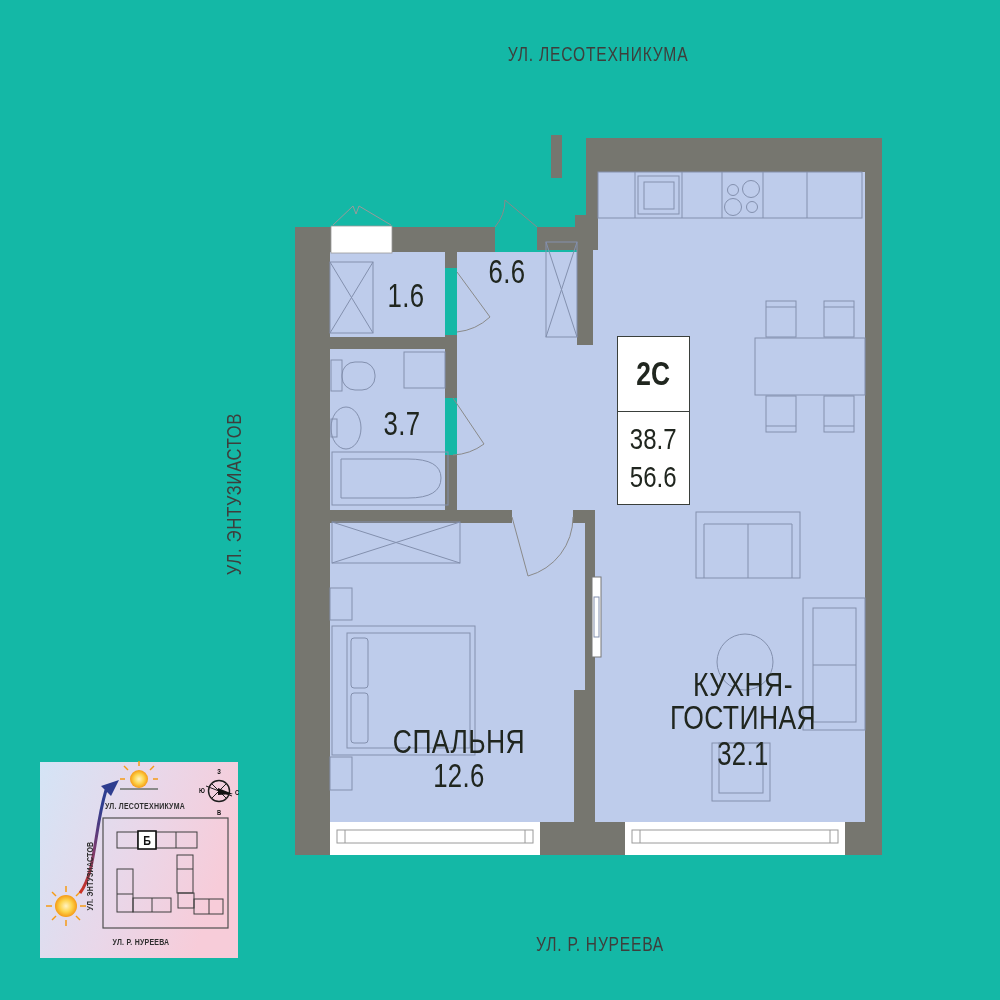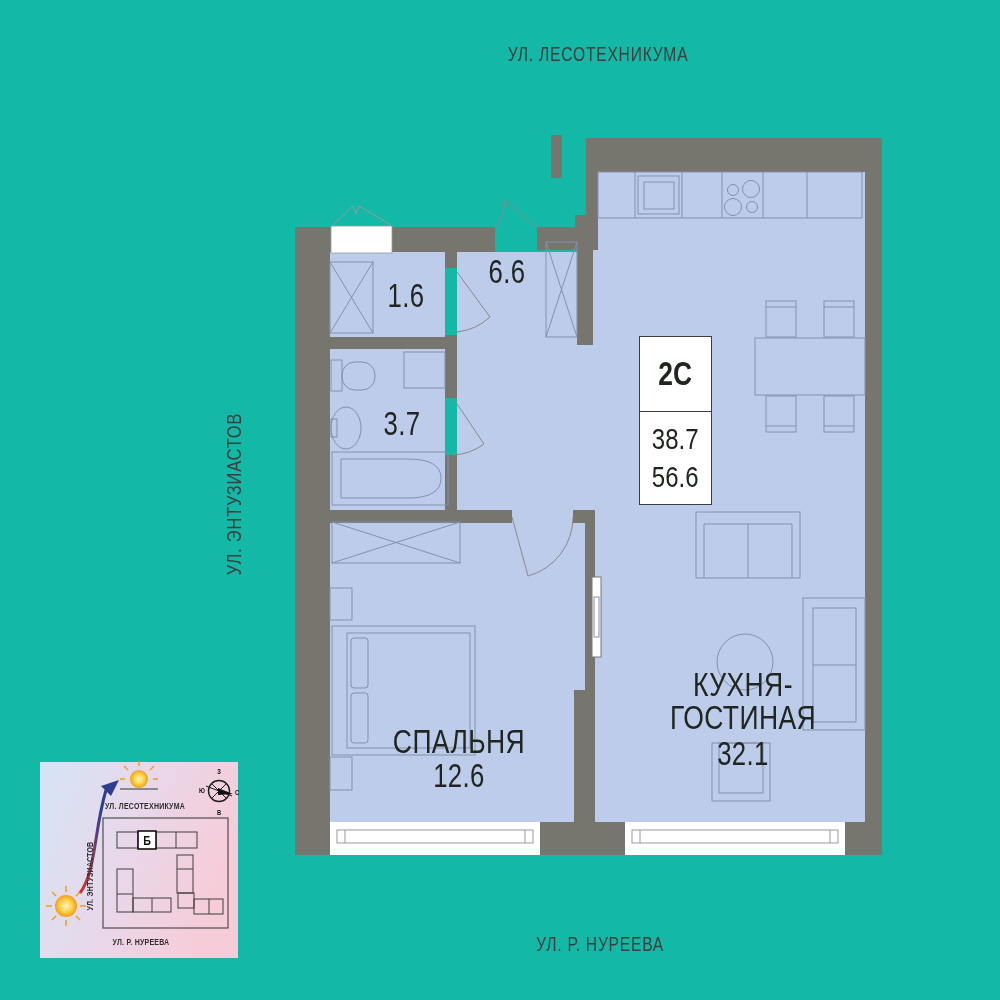--- a/index.html
+++ b/index.html
@@ -7,21 +7,21 @@
          font-family:"Liberation Sans",sans-serif;}
   #planSvg{position:absolute;left:0;top:0;z-index:1;}
   .lbl{position:absolute;z-index:2;white-space:nowrap;color:#20261f;font-weight:500;
        transform:translate(-50%,-50%) scaleX(0.78);letter-spacing:0.5px;}
   .street{color:#3e3e3c;font-size:20px;font-weight:500;letter-spacing:1px;}
   .street.vert{transform:translate(-50%,-50%) rotate(-90deg) scaleX(0.82);}
   .room-num{font-size:33px;}
   .room-name{font-size:34px;}
   .infobox{position:absolute;z-index:2;left:617px;top:336px;width:73px;height:169px;
            background:#fff;border:1.5px solid #3a3f3b;box-sizing:border-box;
-           display:flex;flex-direction:column;margin-left:22px;}
+           display:flex;flex-direction:column;}
   .infobox .top{height:74px;border-bottom:1.5px solid #3a3f3b;display:flex;
                 align-items:center;justify-content:center;}
   .infobox .bot{flex:1;display:flex;flex-direction:column;align-items:center;
                 justify-content:center;gap:4px;}
   .type-lbl{font-size:33px;font-weight:700;transform:scaleX(0.8);color:#20261f;letter-spacing:0;}
   .area-lbl{font-size:30px;font-weight:500;transform:scaleX(0.8);color:#20261f;}
   .mini-lbl{position:absolute;z-index:2;white-space:nowrap;color:#2e2e2e;font-weight:700;
             transform:translate(-50%,-50%) scaleX(0.82);}
   .mini-street{font-size:8.5px;letter-spacing:0.3px;}
   .mini-street.vert{transform:translate(-50%,-50%) rotate(-90deg) scaleX(0.82);}

